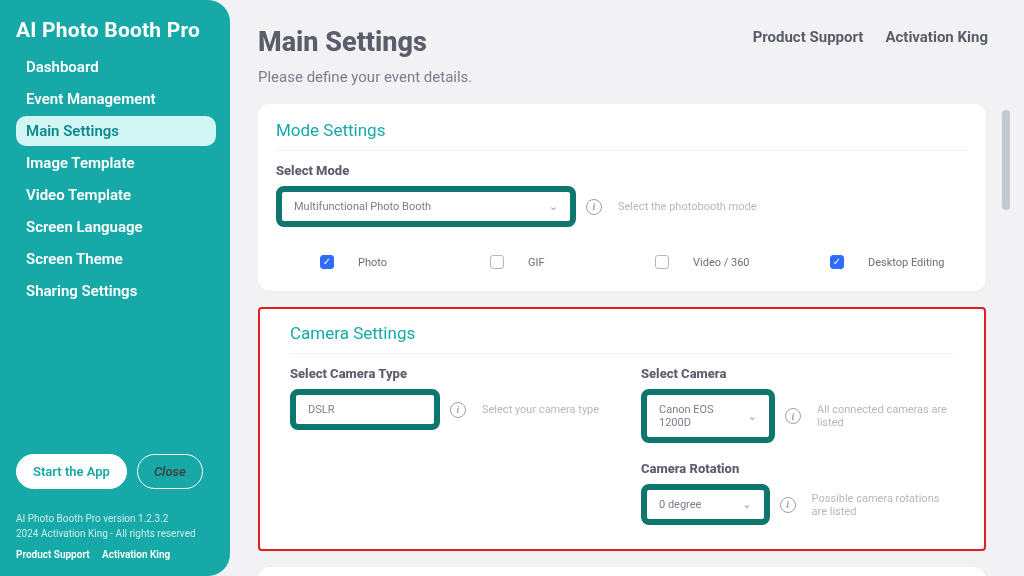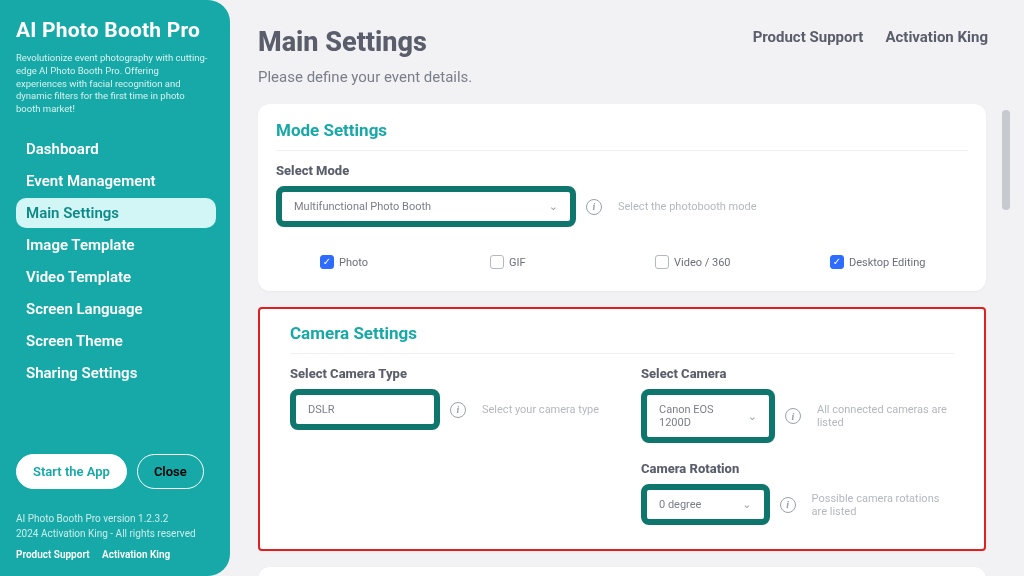--- a/index.html
+++ b/index.html
@@ -10,48 +10,48 @@
 .sidebar { width: 230px; background: #16a9a7; color: #fff; border-radius: 0 22px 22px 0; padding: 18px 14px 14px 16px; display: flex; flex-direction: column; }
 .brand { font-size: 21px; font-weight: 700; margin-bottom: 10px; letter-spacing: 0.2px; }
 .tagline { font-size: 9.5px; line-height: 1.35; color: #d6f2f1; margin-bottom: 18px; padding-right: 6px; }
 .nav { display: flex; flex-direction: column; gap: 2px; }
 .nav-item { font-size: 15px; font-weight: 600; padding: 6px 10px; border-radius: 10px; cursor: pointer; }
 .nav-item.active { background: #d1f6f5; color: #0d8a88; }
 .side-spacer { flex: 1; }
 .side-buttons { display: flex; gap: 10px; margin-bottom: 22px; }
 .btn-pill { border-radius: 999px; font-size: 13px; font-weight: 600; padding: 9px 16px; border: 1px solid #fff; cursor: pointer; }
 .btn-start { background: #fff; color: #16a9a7; }
-.btn-close { background: transparent; color: #000000; }
+.btn-close { background: transparent; color: #404040; font-style: italic; }
 .side-footer { font-size: 10px; color: #c9edec; line-height: 1.5; }
 .side-footer .links { margin-top: 6px; color: #fff; font-weight: 600; }
 .side-footer .links span { margin-right: 10px; cursor: pointer; }
 
 
 .main { flex: 1; padding: 20px 10px 0 28px; position: relative; display: flex; }
 .content { flex: 1; padding-right: 16px; overflow: hidden; }
 .top-links { position: absolute; top: 28px; right: 36px; display: flex; gap: 22px; font-size: 15px; font-weight: 700; color: #5a5e6b; }
 .top-links span { cursor: pointer; }
 .page-title { font-size: 27px; font-weight: 800; color: #5a5e6b; margin-top: 6px; }
 .page-sub { font-size: 15px; color: #7a7e8a; margin-top: 10px; margin-bottom: 18px; }
 
 .card { background: #fff; border-radius: 12px; padding: 16px 18px 22px; margin-bottom: 16px; box-shadow: 0 1px 3px rgba(0,0,0,0.04); }
 .card.highlight { border: 2px solid #e02020; border-radius: 4px; padding: 14px 30px 24px; }
-.card-title { font-size: 17px; font-weight: 700; color: #16a9a7; padding-bottom: 10px; border-bottom: 1px solid #eef0f2; margin-bottom: 12px; }
+.card-title { font-size: 17px; font-weight: 400; color: #16a9a7; padding-bottom: 10px; border-bottom: 1px solid #eef0f2; margin-bottom: 12px; }
 .card-title.tight { border-bottom: none; margin-bottom: 0; padding-bottom: 0; }
 .row-flex { display: flex; align-items: center; gap: 10px; }
 
 .field-label { font-size: 13px; font-weight: 800; color: #5a5e6b; margin-bottom: 8px; }
 .select-box { width: 300px; border: 6px solid #0f766e; border-radius: 8px; padding: 8px 12px; font-size: 11px; color: #7a7e8a; display: flex; justify-content: space-between; align-items: center; cursor: pointer; }
 .select-box .chev { font-size: 11px; color: #9aa0aa; }
 .select-sm { width: 150px; }
 .info-icon { width: 16px; height: 16px; border: 1.5px solid #9aa0aa; border-radius: 50%; display: inline-flex; align-items: center; justify-content: center; font-size: 10px; font-weight: 700; font-style: italic; color: #9aa0aa; font-family: Georgia, serif; flex-shrink: 0; }
 .hint { font-size: 11px; color: #b3b8c0; margin-left: 6px; }
 
 .checks { display: flex; margin-top: 28px; gap: 0; }
-.check-item { display: flex; align-items: center; gap: 5px; font-size: 11px; color: #6b6f7b; padding-left: 44px; }
+.check-item { display: flex; align-items: center; gap: 24px; font-size: 11px; color: #6b6f7b; padding-left: 44px; }
 .check-item:nth-child(1) { flex: 0 0 170px; }
 .check-item:nth-child(2) { flex: 0 0 165px; }
 .check-item:nth-child(3) { flex: 0 0 175px; }
 .check-item:nth-child(4) { flex: 1; }
 .chk { width: 14px; height: 14px; border: 1.5px solid #b3b8c0; border-radius: 3px; display: inline-flex; align-items: center; justify-content: center; cursor: pointer; }
 .chk.on { background: #2d6cff; border-color: #2d6cff; }
 .chk.on::after { content: "✓"; color: #fff; font-size: 10px; line-height: 1; }
 
 .two-col { display: flex; gap: 38px; }
 .col { flex: 1; }
@@ -62,21 +62,20 @@
 
 .scrollbar { width: 8px; background: transparent; margin-top: 90px; margin-bottom: 60px; margin-right: 4px; }
 .scroll-thumb { width: 8px; height: 100px; background: #c6c9cf; border-radius: 4px; }
 </style>
 </head>
 <body>
 
 <div class="app">
   <aside class="sidebar">
     <div class="brand">AI Photo Booth Pro</div>
-    <div class="tagline">Revolutionize event photography with cutting-edge AI Photo Booth Pro. Offering experiences with facial recognition and dynamic filters for the first time in photo booth market!</div>
     <nav class="nav">
       <div class="nav-item">Dashboard</div>
       <div class="nav-item">Event Management</div>
       <div class="nav-item active">Main Settings</div>
       <div class="nav-item">Image Template</div>
       <div class="nav-item">Video Template</div>
       <div class="nav-item">Screen Language</div>
       <div class="nav-item">Screen Theme</div>
       <div class="nav-item">Sharing Settings</div>
     </nav>

